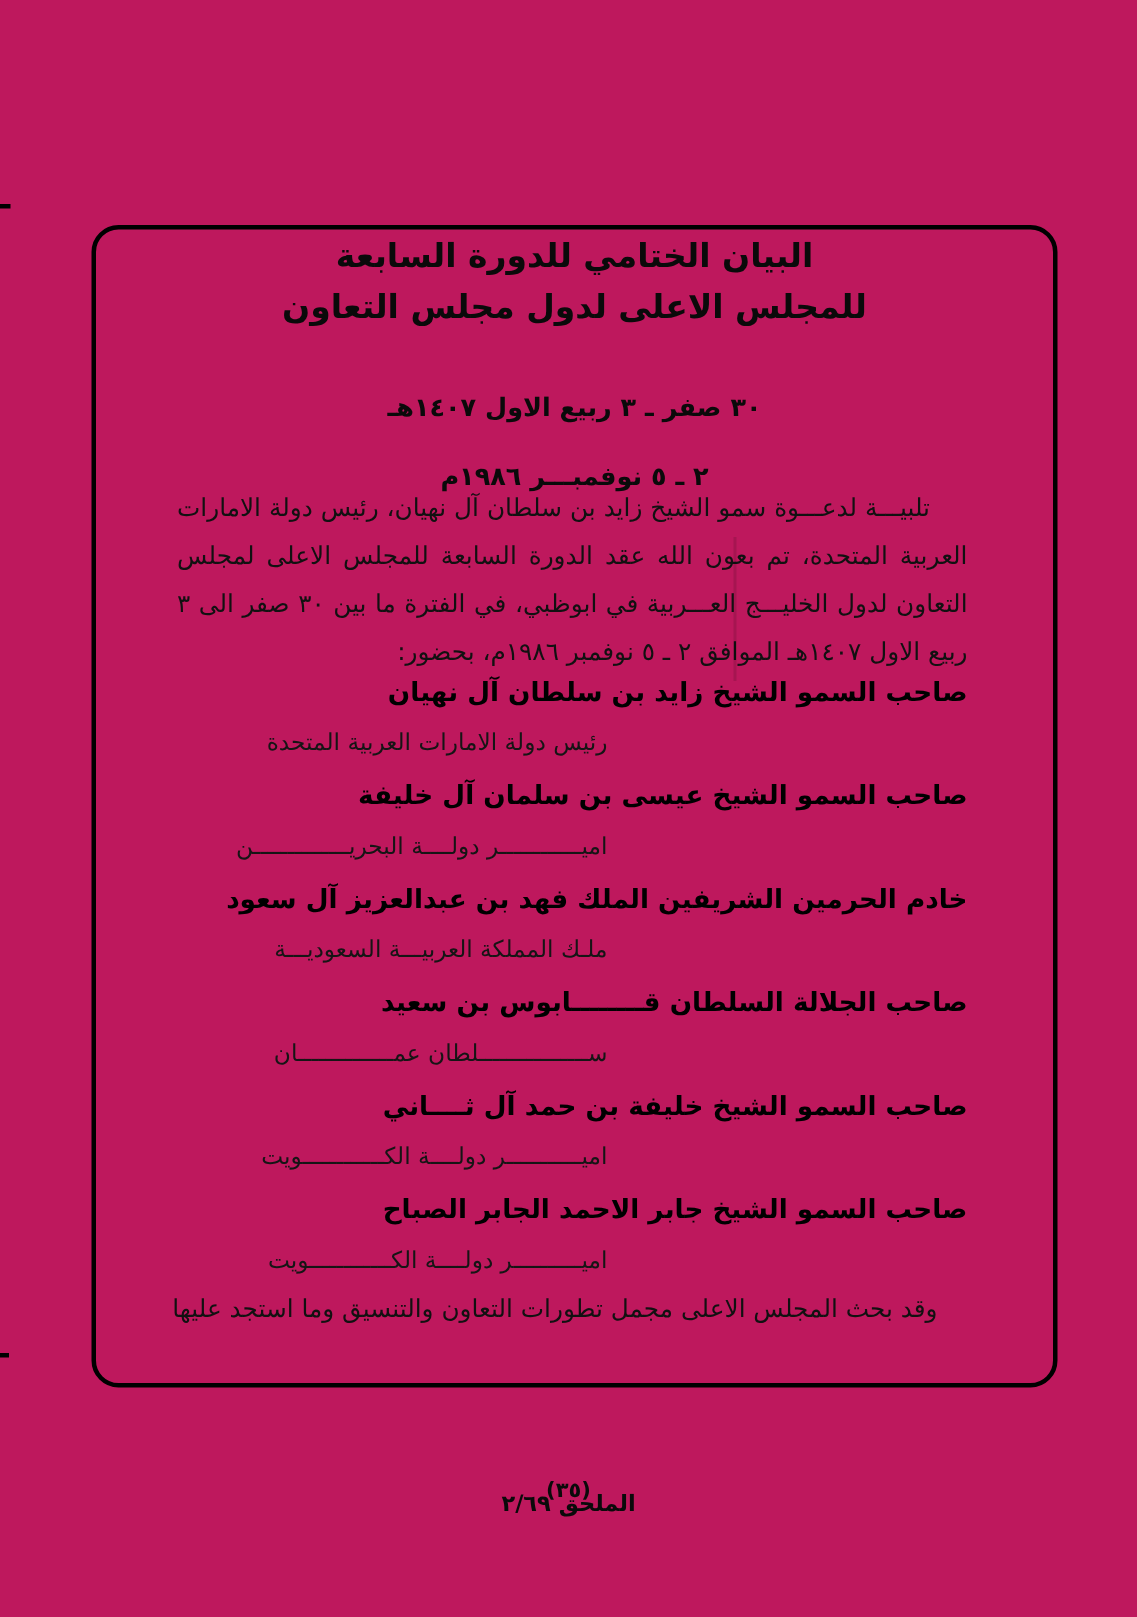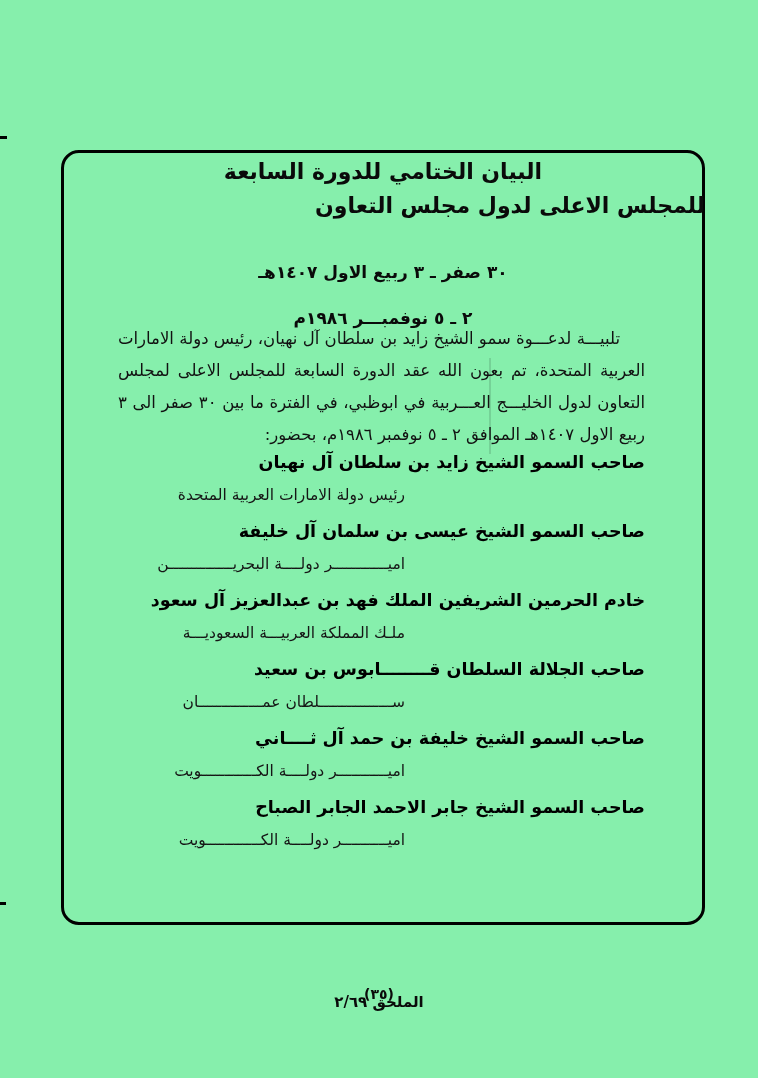--- a/index.html
+++ b/index.html
@@ -5,33 +5,33 @@
   html,body{margin:0;padding:0;}
   body{
     width:758px;height:1078px;
     background:#ffffff;
     font-family:"DejaVu Sans", sans-serif;
     color:#0a0a0a;
     direction:rtl;
     position:relative;
     overflow:hidden;
   }
-  .page{position:absolute;inset:0;background:#86efac;}
+  .page{position:absolute;inset:0;background:#be185d;}
 
   
   .frame{
     position:absolute;left:61px;top:150px;width:638px;height:769px;
     border:3px solid #000;border-radius:18px;
     background:transparent;
   }
 
   
   .hdr{position:absolute;left:61px;width:644px;text-align:center;font-weight:bold;white-space:nowrap;}
   .hdr-l1{top:159px;font-size:22px;}
-  .hdr-l2{top:193px;font-size:22px;text-align:right;}
+  .hdr-l2{top:193px;font-size:22px;}
   .hdr-l3{top:226px;font-size:22px;}
   .hdr-d1{top:262px;font-size:17px;}
   .hdr-d2{top:308px;font-size:17px;}
 
   
   .intro{
     position:absolute;top:323px;right:113px;width:527px;
     font-size:16.5px;line-height:32px;
     text-align:justify;text-indent:25px;
     color:#111;
@@ -104,20 +104,21 @@
     <div class="att">
       <div class="att-name">صاحب السمو الشيخ خليفة بن حمد آل ثــــاني</div>
       <div class="att-title">اميـــــــــــر دولــــة الكــــــــــــويت</div>
     </div>
     <div class="att">
       <div class="att-name">صاحب السمو الشيخ جابر الاحمد الجابر الصباح</div>
       <div class="att-title">اميــــــــــر دولــــة الكــــــــــــويت</div>
     </div>
   </div>
 
+  <div class="closing">وقد بحث المجلس الاعلى مجمل تطورات التعاون والتنسيق وما استجد عليها</div>
 
   <div class="footer footer-annex">الملحق ٢/٦٩</div>
   <div class="footer footer-page">(٣٥)</div>
 
   <div class="tick tick-top"></div>
   <div class="tick tick-bottom"></div>
   <div class="crease"></div>
 
 </div>
 

